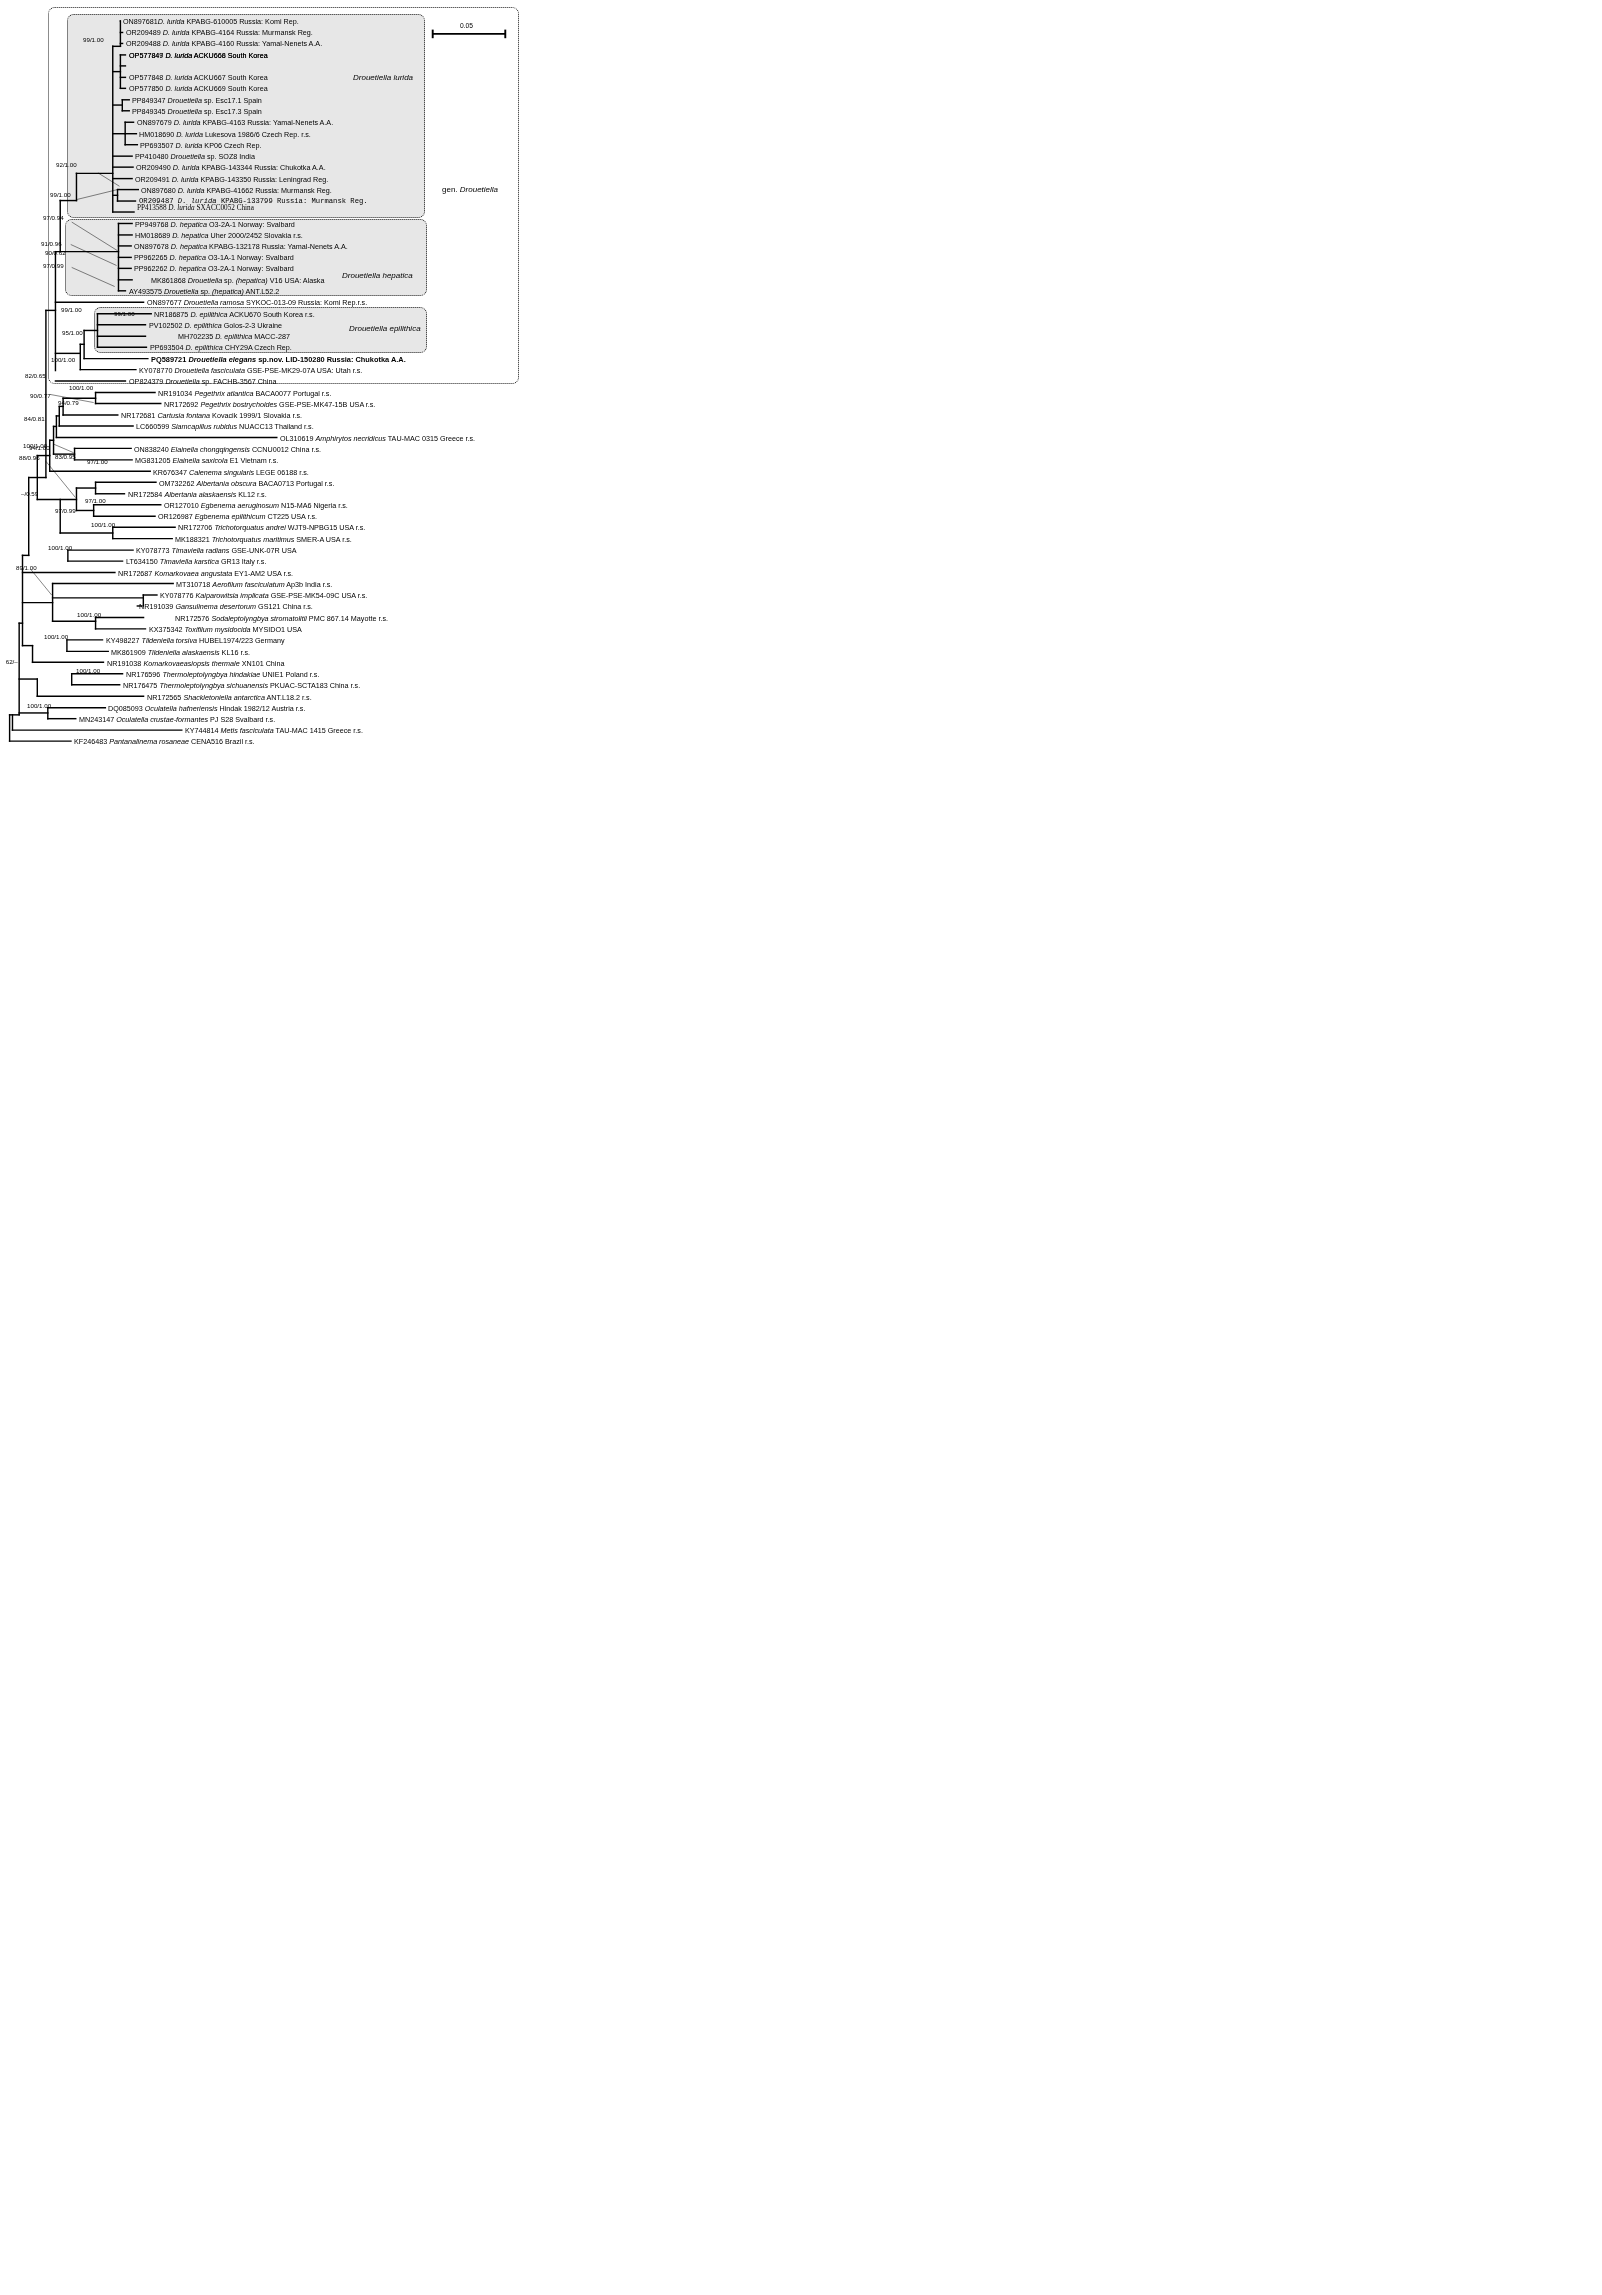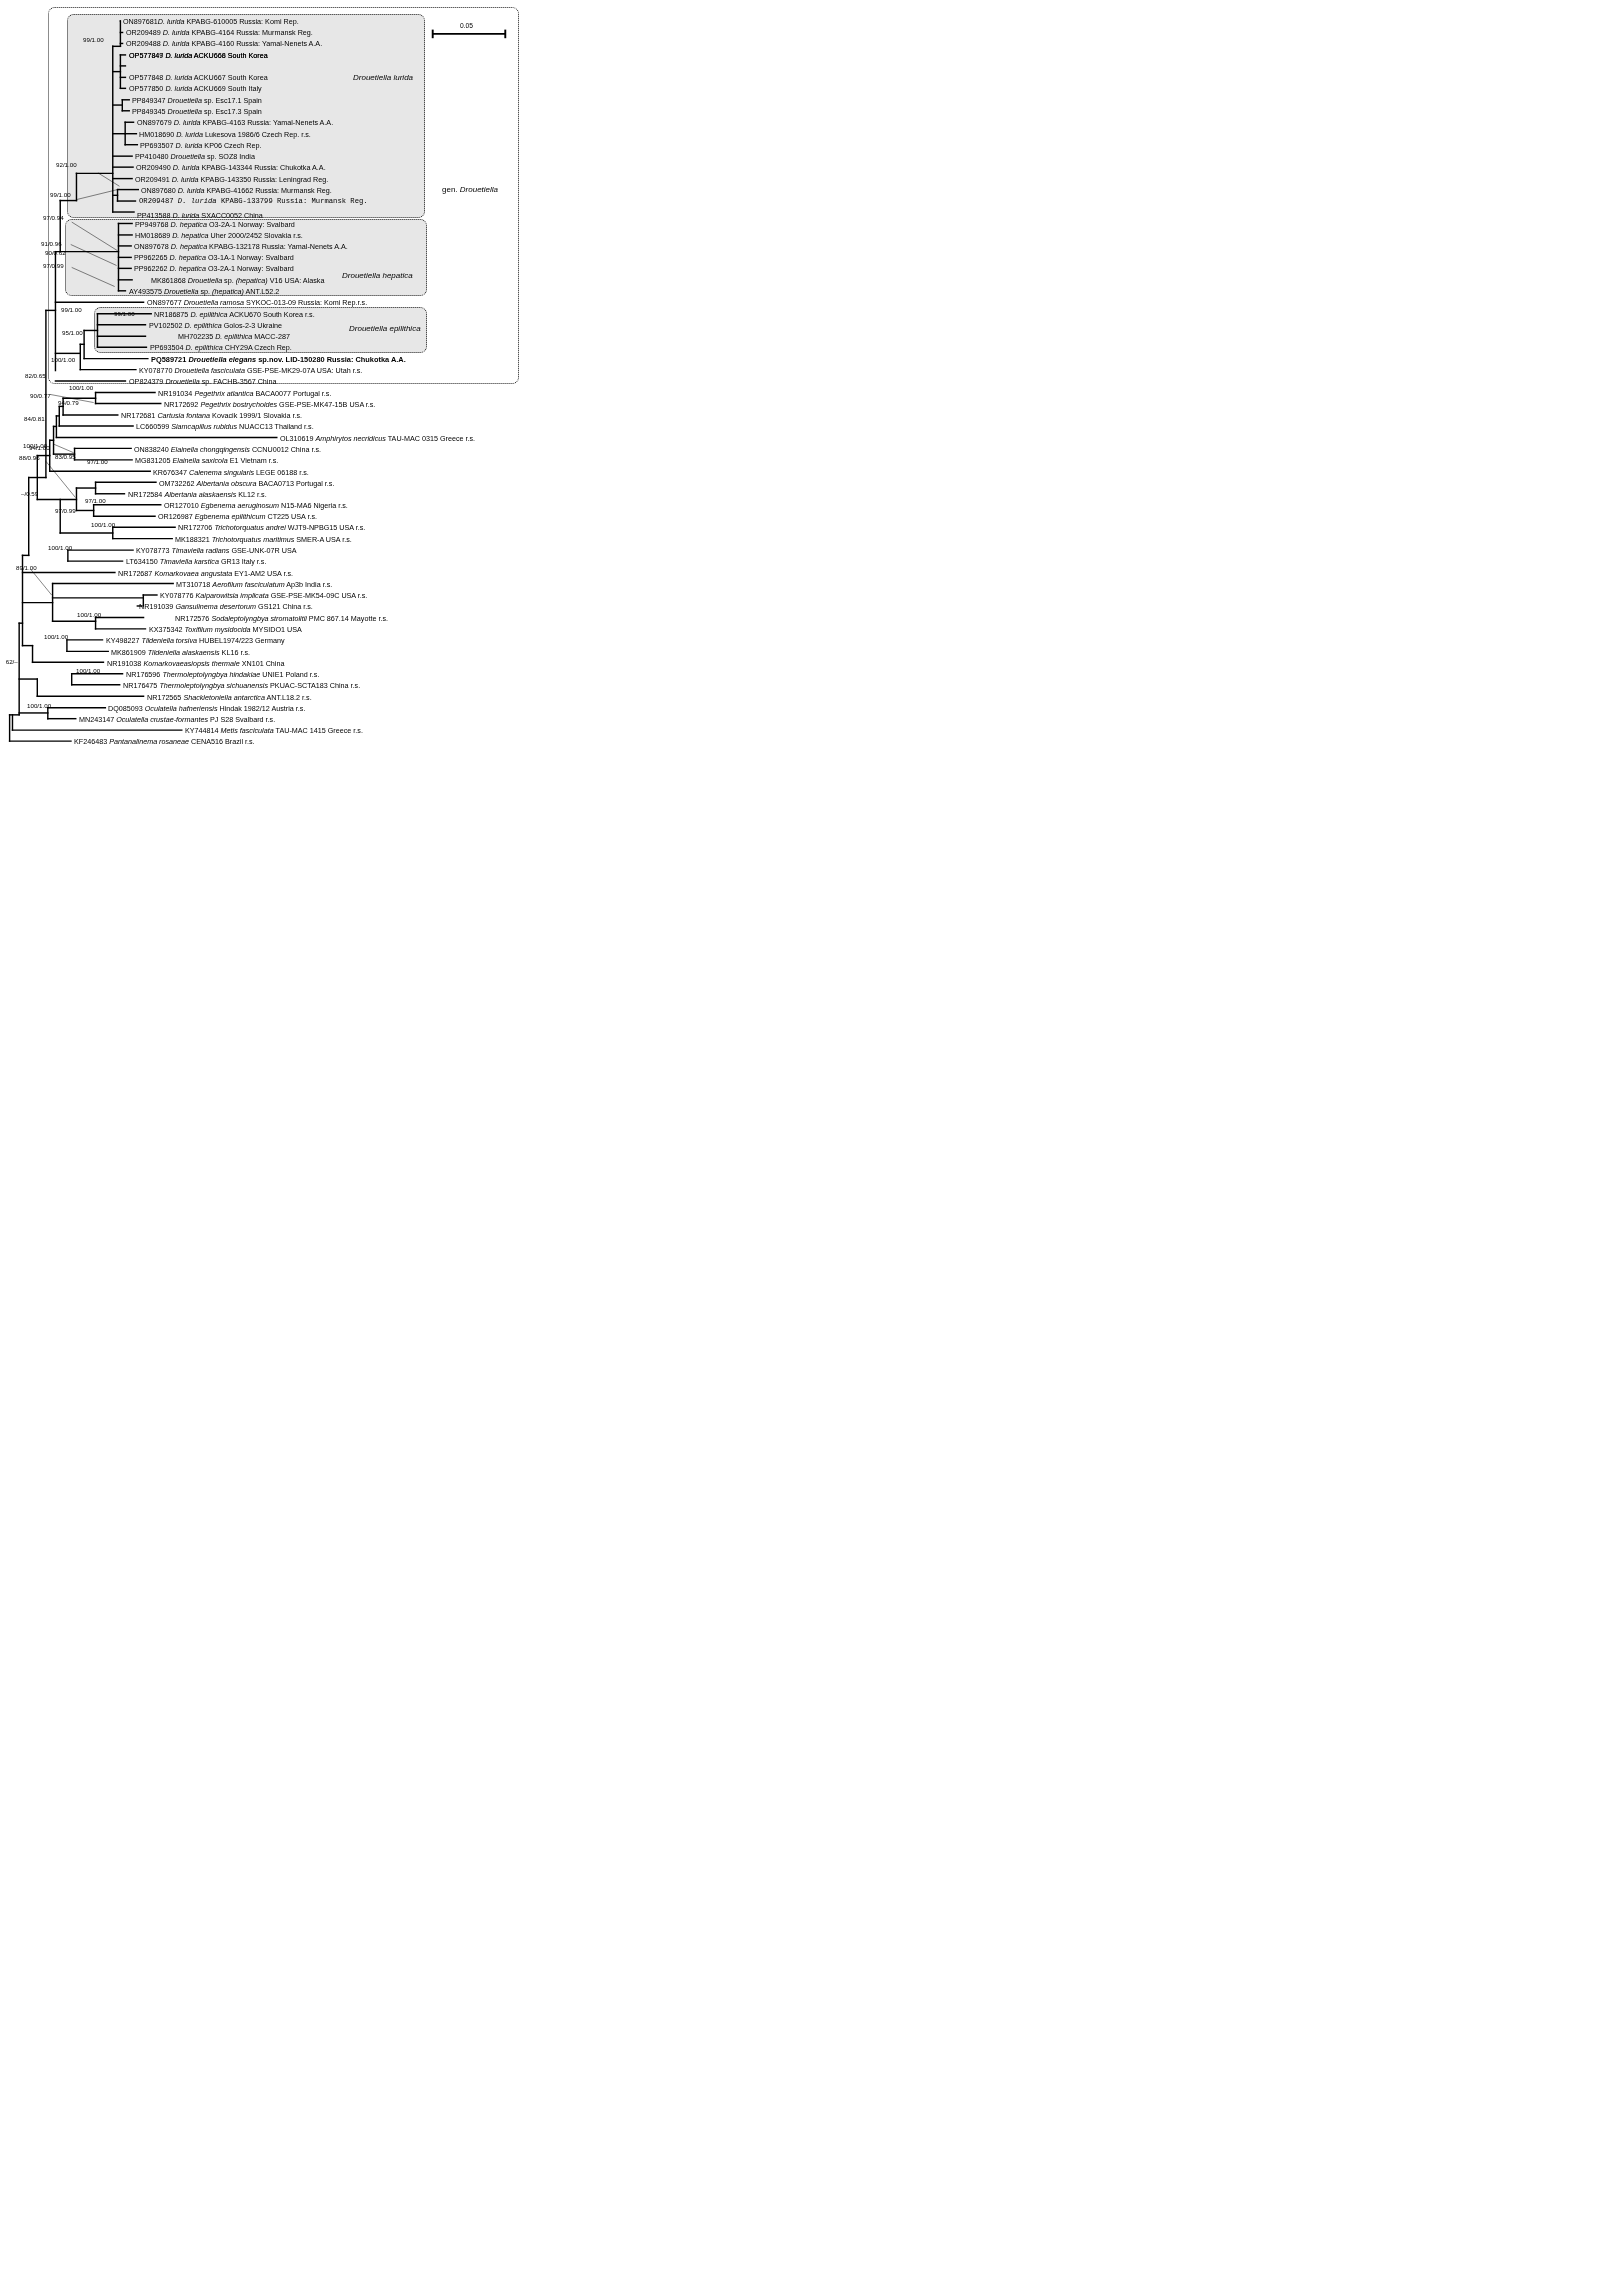--- a/index.html
+++ b/index.html
@@ -179,32 +179,32 @@
       <line x1="906" y1="62" x2="906" y2="80" stroke="#000" stroke-width="4"></line>
       <line x1="1058" y1="62" x2="1058" y2="80" stroke="#000" stroke-width="4"></line>
     </svg>
   <div id="labels">
       <div class="taxon" style="left: 123px; top: 21px;"><span>ON897681</span><i>D. lurida</i><span> KPABG-610005 Russia: Komi Rep.</span></div>
       <div class="taxon" style="left: 126px; top: 32px;"><span>OR209489 </span><i>D. lurida</i><span> KPABG-4164 Russia: Murmansk Reg.</span></div>
       <div class="taxon" style="left: 126px; top: 43px;"><span>OR209488 </span><i>D. lurida</i><span> KPABG-4160 Russia: Yamal-Nenets A.A.</span></div>
       <div class="taxon" style="left: 129px; top: 55px;"><span>OP577847 </span><i>D. lurida</i><span> ACKU666 South Korea</span></div>
       <div class="taxon" style="left: 129px; top: 55px;"><span>OP577849 </span><i>D. lurida</i><span>  ACKU668 South Korea</span></div>
       <div class="taxon" style="left: 129px; top: 77px;"><span>OP577848 </span><i>D. lurida</i><span> ACKU667 South Korea</span></div>
-      <div class="taxon" style="left: 129px; top: 88px;"><span>OP577850 </span><i>D. lurida</i><span>  ACKU669 South Italy</span></div>
+      <div class="taxon" style="left: 129px; top: 88px;"><span>OP577850 </span><i>D. lurida</i><span>  ACKU669 South Korea</span></div>
       <div class="taxon" style="left: 132px; top: 100px;"><span>PP849347 </span><i>Drouetiella</i><span> sp. Esc17.1 Spain</span></div>
       <div class="taxon" style="left: 132px; top: 111px;"><span>PP849345 </span><i>Drouetiella</i><span> sp. Esc17.3 Spain</span></div>
       <div class="taxon" style="left: 137px; top: 122px;"><span>ON897679 </span><i>D. lurida</i><span> KPABG-4163 Russia: Yamal-Nenets A.A.</span></div>
       <div class="taxon" style="left: 139px; top: 134px;"><span>HM018690 </span><i>D. lurida</i><span> Lukesova 1986/6 Czech Rep. r.s.</span></div>
       <div class="taxon" style="left: 140px; top: 145px;"><span>PP693507 </span><i>D. lurida</i><span> KP06 Czech Rep.</span></div>
       <div class="taxon" style="left: 135px; top: 156px;"><span>PP410480 </span><i>Drouetiella</i><span> sp. SOZ8 India</span></div>
       <div class="taxon" style="left: 136px; top: 167px;"><span>OR209490 </span><i>D. lurida</i><span> KPABG-143344 Russia: Chukotka A.A.</span></div>
       <div class="taxon" style="left: 135px; top: 179px;"><span>OR209491 </span><i>D. lurida</i><span> KPABG-143350 Russia: Leningrad Reg.</span></div>
       <div class="taxon" style="left: 141px; top: 190px;"><span>ON897680 </span><i>D. lurida</i><span> KPABG-41662 Russia: Murmansk Reg.</span></div>
       <div class="taxon" style="left: 139px; top: 201px; font-family: Liberation Mono, monospace;"><span>OR209487 </span><i>D. lurida</i><span> KPABG-133799 Russia: Murmansk Reg.</span></div>
-      <div class="taxon" style="left: 137px; top: 215px;"><span>PP413588 </span><i>D. lurida</i><span> SXACC0052 China</span></div>
+      <div class="taxon" style="left: 137px; top: 208px; font-family: Liberation Serif, serif;"><span>PP413588 </span><i>D. lurida</i><span> SXACC0052 China</span></div>
       <div class="taxon" style="left: 135px; top: 224px;"><span>PP949768 </span><i>D. hepatica</i><span> O3-2A-1 Norway: Svalbard</span></div>
       <div class="taxon" style="left: 135px; top: 235px;"><span>HM018689 </span><i>D. hepatica</i><span> Uher 2000/2452 Slovakia r.s.</span></div>
       <div class="taxon" style="left: 134px; top: 246px;"><span>ON897678 </span><i>D. hepatica</i><span> KPABG-132178 Russia: Yamal-Nenets A.A.</span></div>
       <div class="taxon" style="left: 134px; top: 257px;"><span>PP962265 </span><i>D. hepatica</i><span> O3-1A-1 Norway: Svalbard</span></div>
       <div class="taxon" style="left: 134px; top: 268px;"><span>PP962262 </span><i>D. hepatica</i><span> O3-2A-1 Norway: Svalbard</span></div>
       <div class="taxon" style="left: 135px; top: 280px; padding-left: 16px;"><span>MK861868 </span><i>Drouetiella</i><span> sp. </span><i>(hepatica)</i><span> V16 USA: Alaska</span></div>
       <div class="taxon" style="left: 129px; top: 291px;"><span>AY493575 </span><i>Drouetiella</i><span> sp. </span><i>(hepatica)</i><span> ANT.L52.2</span></div>
       <div class="taxon" style="left: 147px; top: 302px;"><span>ON897677 </span><i>Drouetiella ramosa</i><span> SYKOC-013-09 Russia: Komi Rep.r.s.</span></div>
       <div class="taxon" style="left: 154px; top: 314px;"><span>NR186875 </span><i>D. epilithica</i><span> ACKU670 South Korea r.s.</span></div>
       <div class="taxon" style="left: 149px; top: 325px;"><span>PV102502 </span><i>D. epilithica</i><span> Golos-2-3 Ukraine</span></div>

